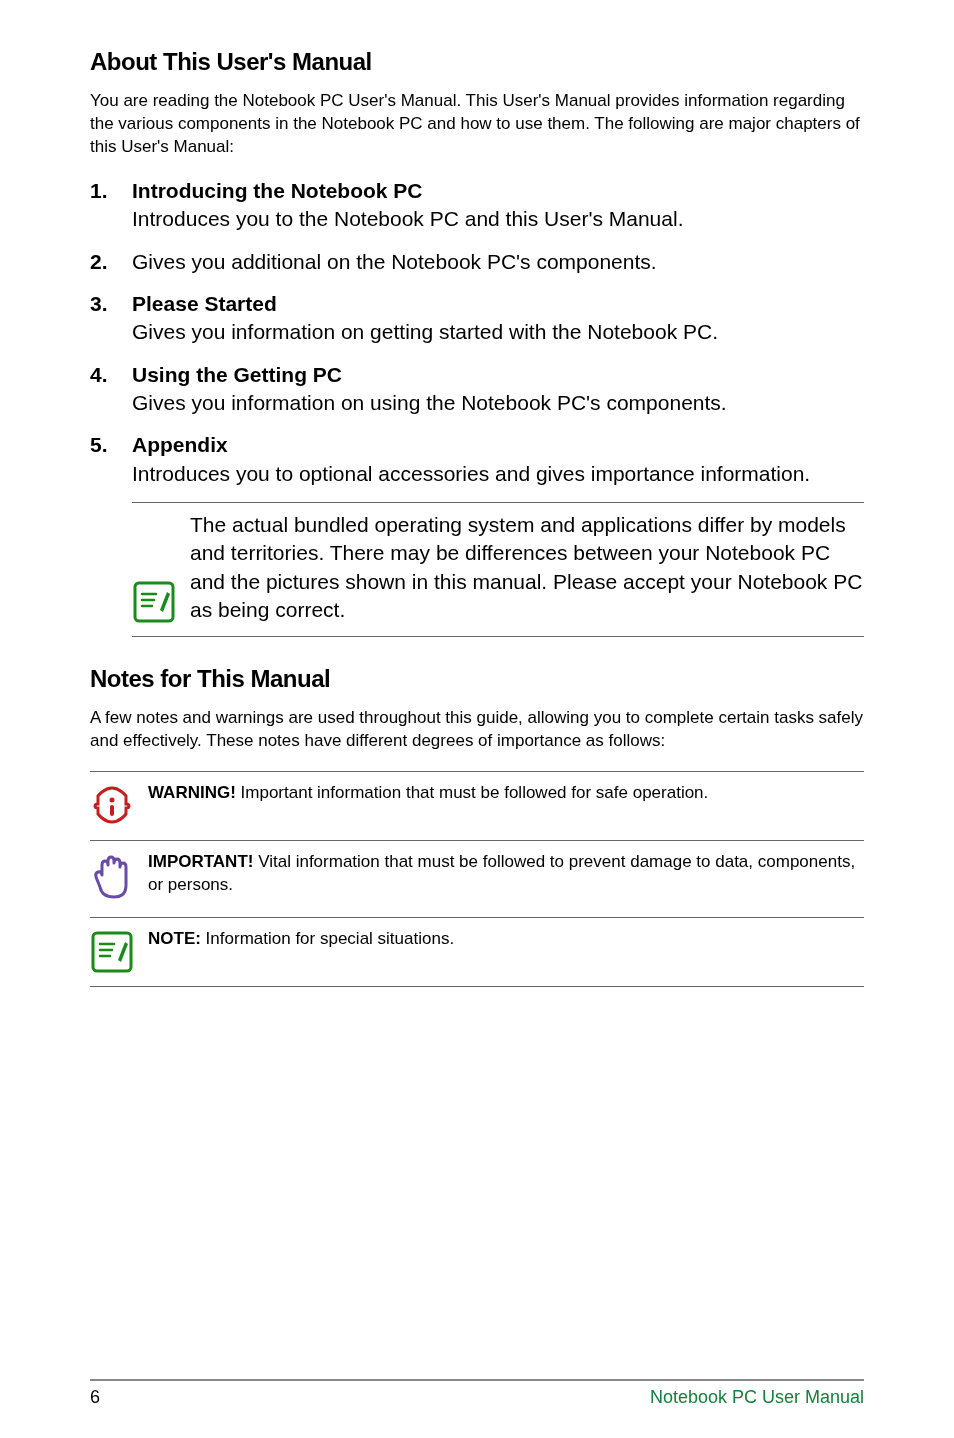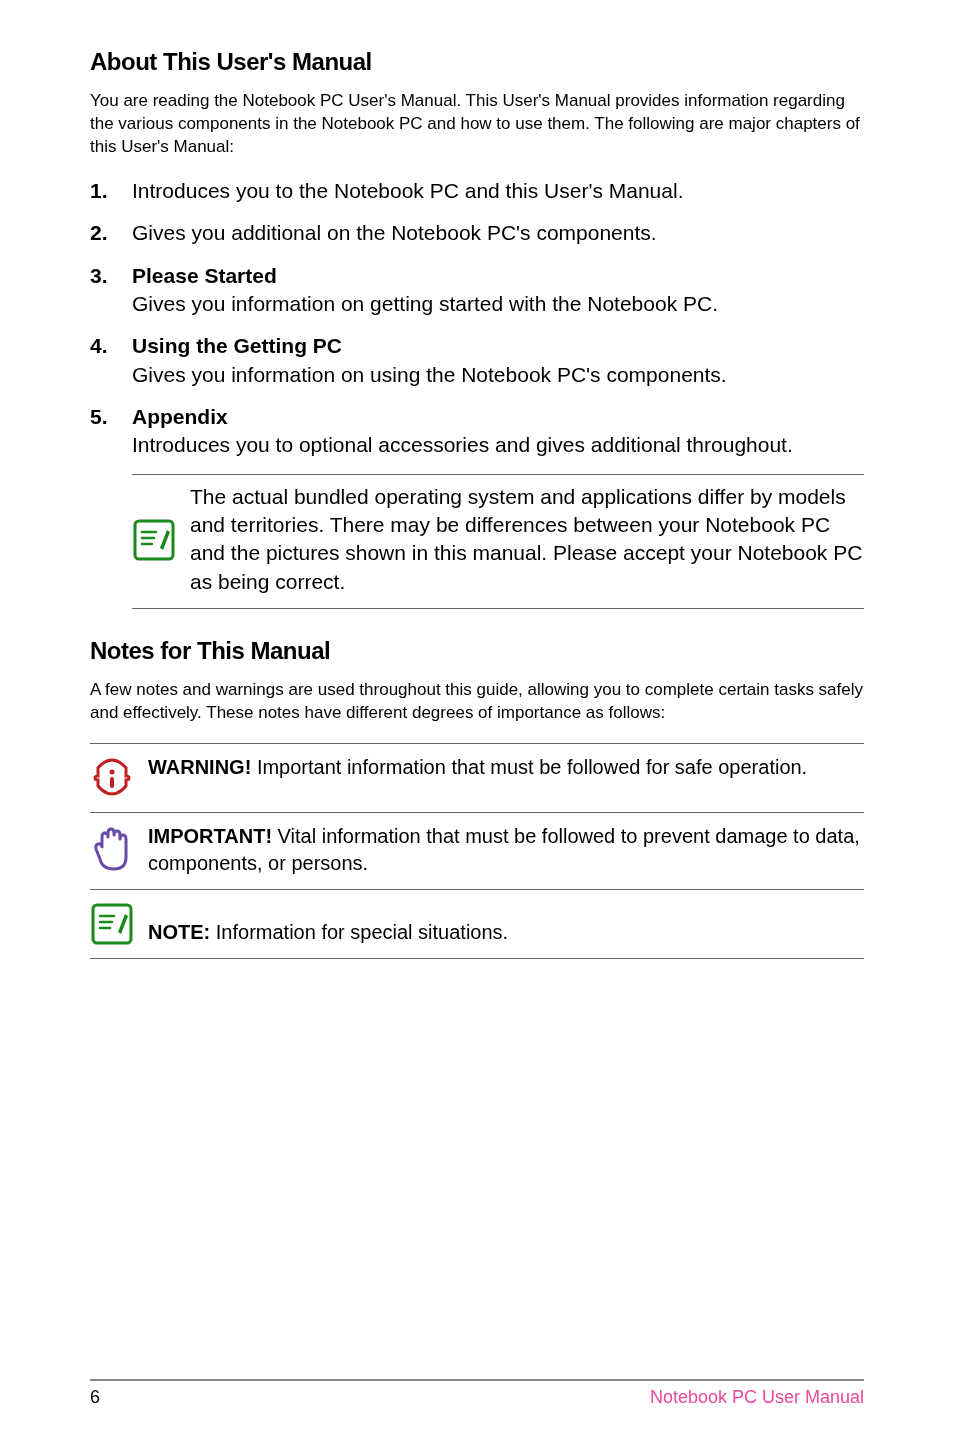--- a/index.html
+++ b/index.html
@@ -48,46 +48,45 @@
     .list-title {
       font-weight: bold;
     }
     .note-box {
       border-top: 1px solid #666;
       border-bottom: 1px solid #666;
       margin-top: 8px;
       margin-bottom: 28px;
       padding: 8px 0 12px 0;
       display: flex;
-      align-items: center;
+      align-items: flex-end;
     }
     .note-box-stack {
       margin-top: 8px;
     }
     .note-row {
       border-top: 1px solid #666;
       padding: 10px 0 12px 0;
       display: flex;
       align-items: flex-start;
     }
     .note-row:last-child {
       border-bottom: 1px solid #666;
-      align-items: flex-end;
     }
     .note-icon {
       width: 58px;
       flex-shrink: 0;
       display: flex;
       align-items: flex-start;
       justify-content: flex-start;
       padding-top: 2px;
     }
     .note-text {
       flex: 1;
-      font-size: 20px;
+      font-size: 17px;
       line-height: 1.35;
     }
     .note-text-large {
       flex: 1;
       font-size: 21px;
       line-height: 1.35;
     }
     .bold {
       font-weight: bold;
     }
@@ -100,36 +99,37 @@
       justify-content: space-between;
       align-items: center;
       font-size: 18px;
       border-top: 2px solid #888;
       padding-top: 6px;
     }
     .page-num {
       color: #000;
     }
     .footer-text {
-      color: #ec4899;
+      color: #15803d;
     }
     svg {
       display: block;
     }
   </style>
 </head>
 <body>
 
 <h1>About This User's Manual</h1>
 <p class="intro">You are reading the Notebook PC User's Manual. This User's Manual provides information regarding the various components in the Notebook PC and how to use them. The following are major chapters of this User's Manual:</p>
 
 <div class="numbered-list">
   <div class="list-item">
     <div class="list-num">1.</div>
     <div class="list-body">
+      <div class="list-title">Introducing the Notebook PC</div>
       <div>Introduces you to the Notebook PC and this User's Manual.</div>
     </div>
   </div>
   <div class="list-item">
     <div class="list-num">2.</div>
     <div class="list-body">
       <div>Gives you additional on the Notebook PC's components.</div>
     </div>
   </div>
   <div class="list-item">
@@ -143,21 +143,21 @@
     <div class="list-num">4.</div>
     <div class="list-body">
       <div class="list-title">Using the Getting PC</div>
       <div>Gives you information on using the Notebook PC's components.</div>
     </div>
   </div>
   <div class="list-item">
     <div class="list-num">5.</div>
     <div class="list-body">
       <div class="list-title">Appendix</div>
-      <div>Introduces you to optional accessories and gives additional throughout.</div>
+      <div>Introduces you to optional accessories and gives importance information.</div>
     </div>
   </div>
 </div>
 
 <div class="note-box" style="margin-left:42px;">
   <div class="note-icon">
     <svg width="44" height="44" viewBox="0 0 44 44">
       <rect x="3" y="3" width="38" height="38" rx="4" fill="none" stroke="#1a8a1a" stroke-width="3"></rect>
       <path d="M 10 14 L 24 14 M 10 20 L 22 20 M 10 26 L 20 26" stroke="#1a8a1a" stroke-width="2.5" stroke-linecap="round"></path>
       <path d="M 28 30 L 35 12 L 38 14 L 31 32 Z" fill="#1a8a1a"></path>

